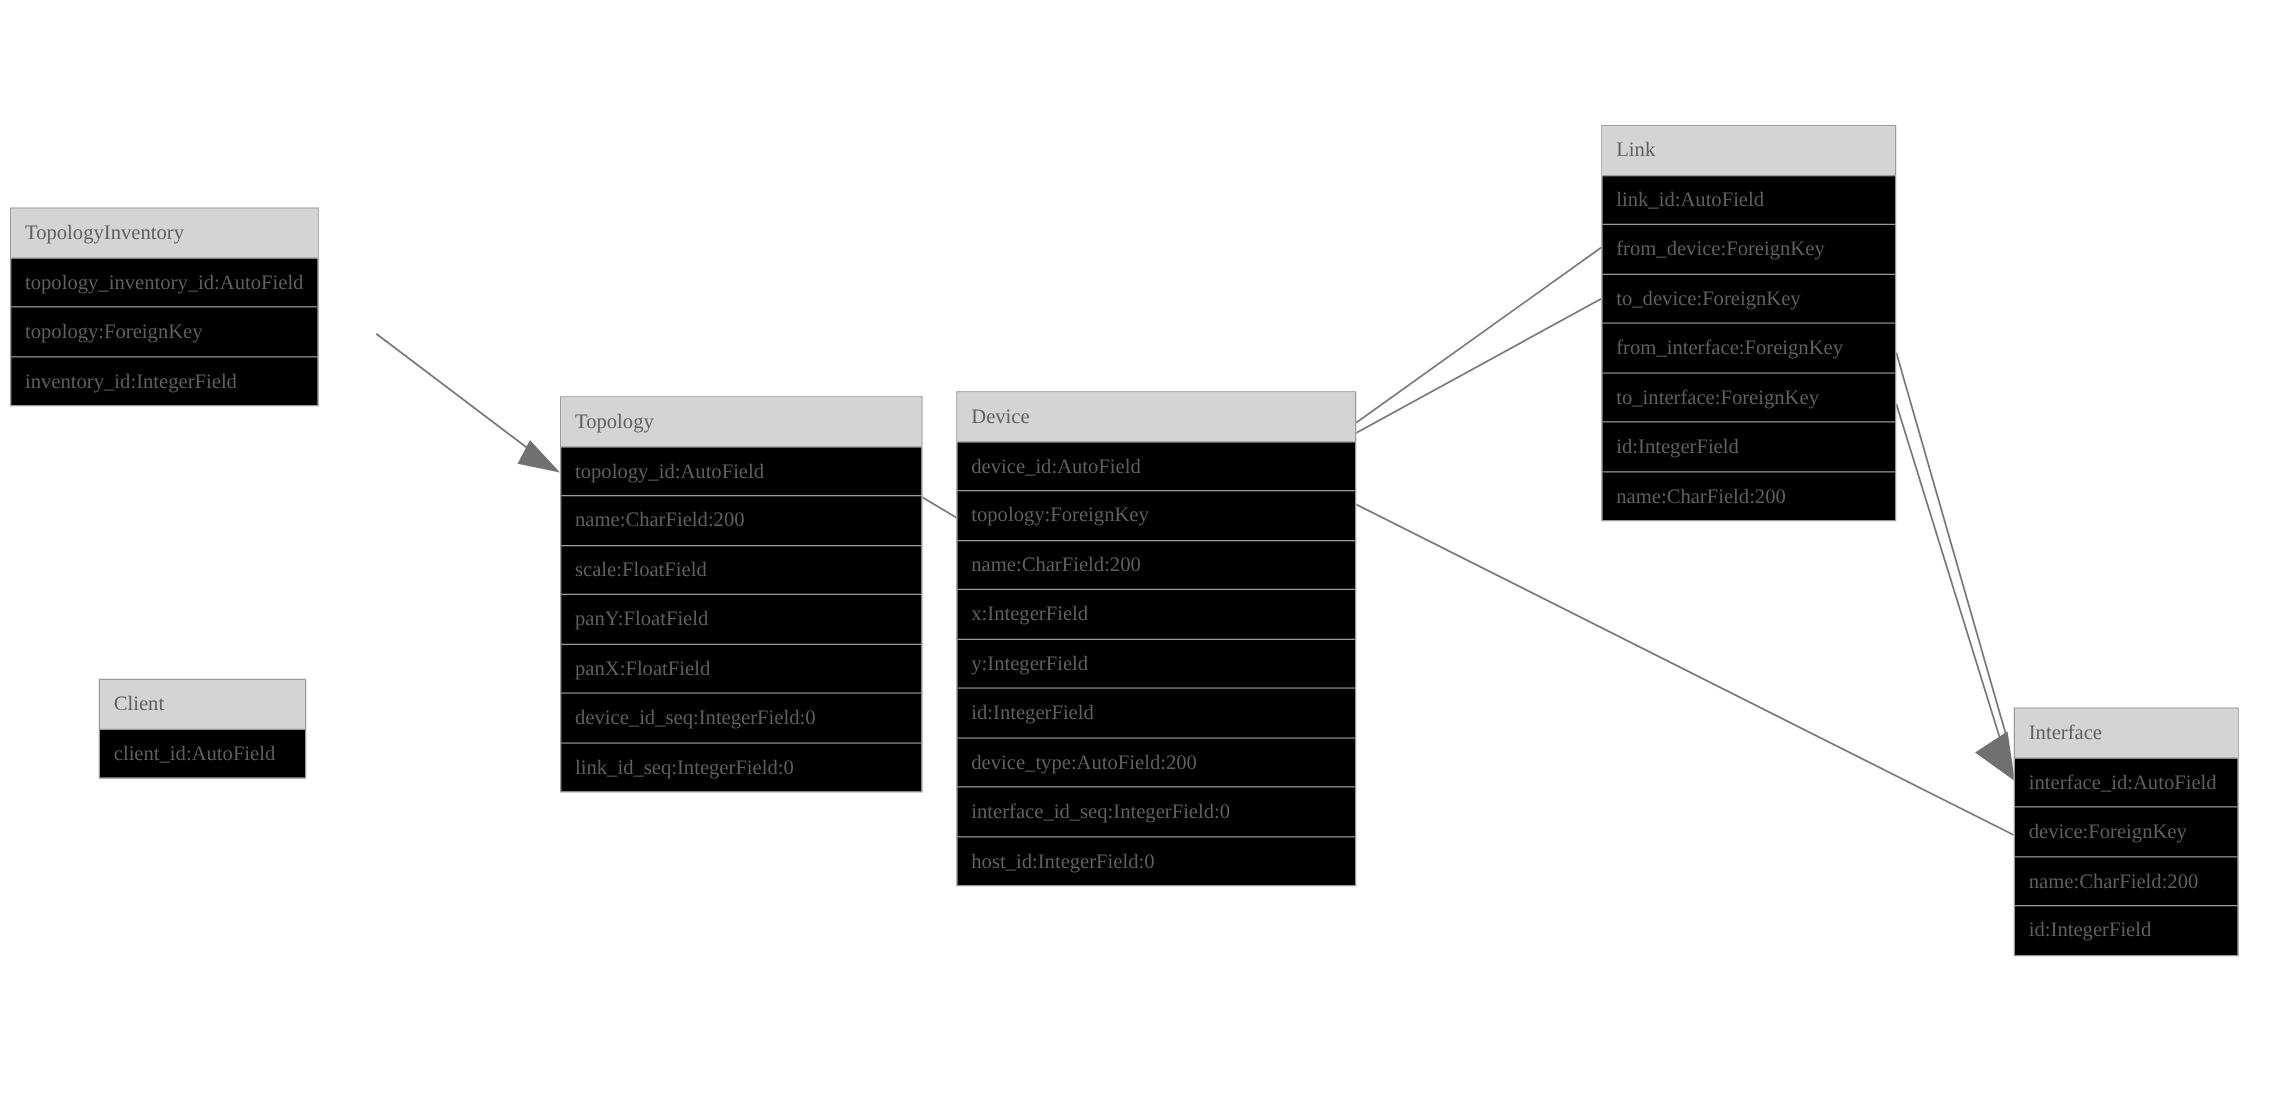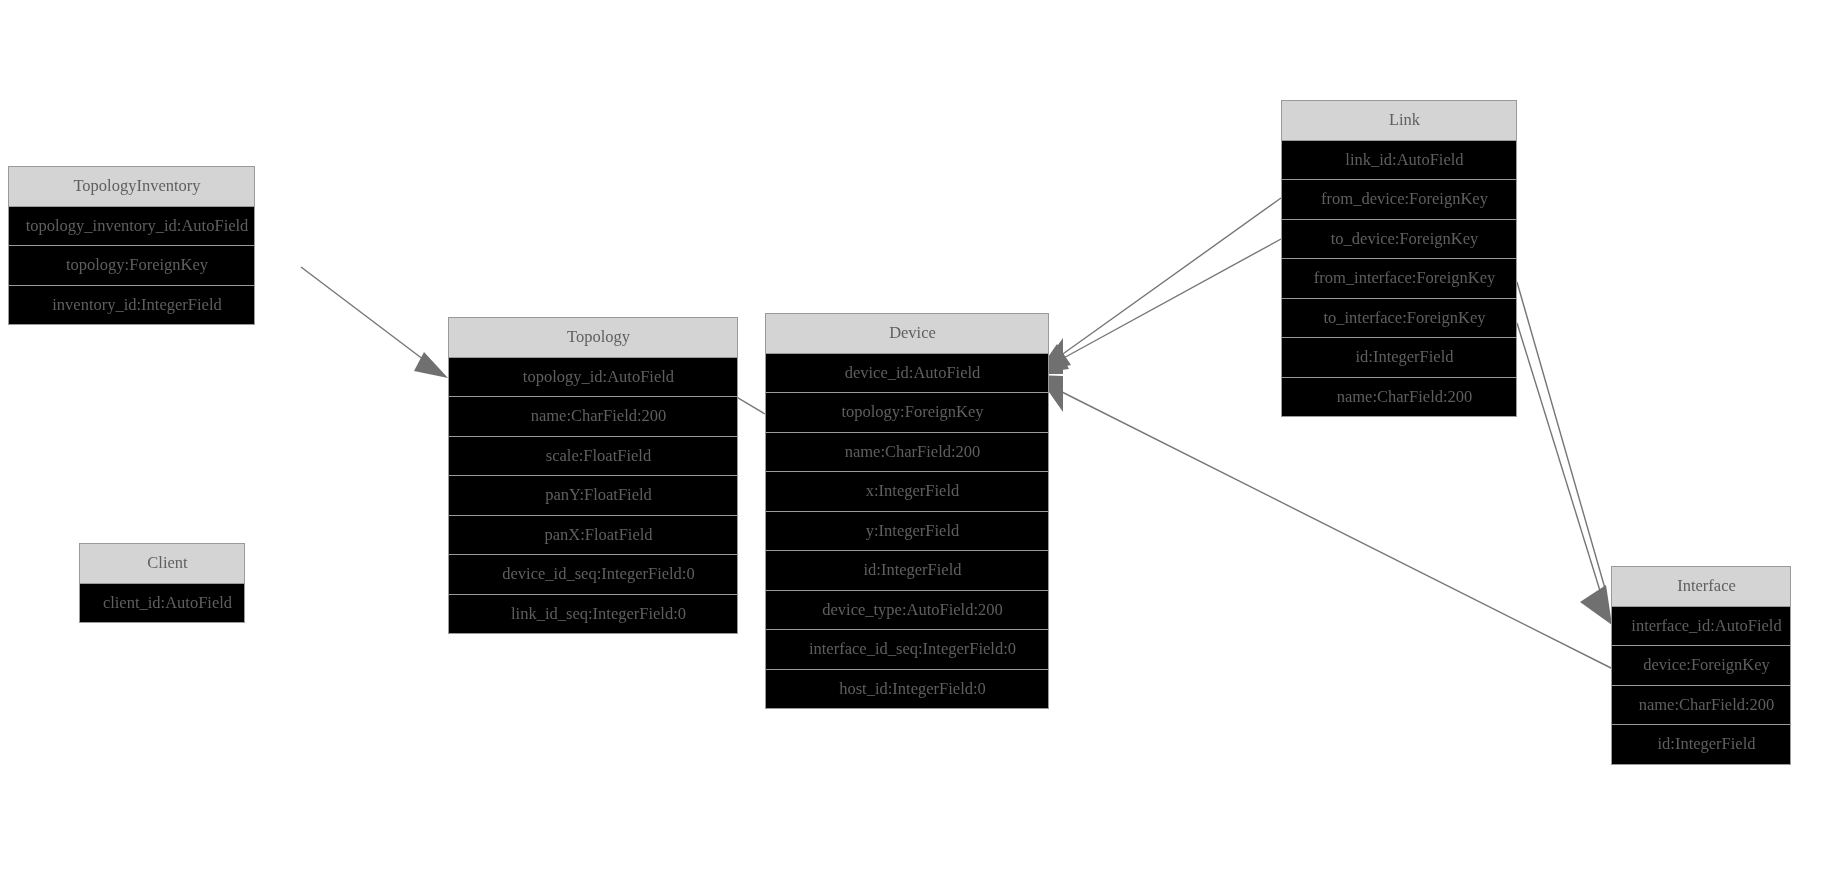--- a/index.html
+++ b/index.html
@@ -30,21 +30,20 @@
     pointer-events: none;
     z-index: 1;
   }
 
   .entity {
     position: absolute;
     box-sizing: border-box;
     border: 1px solid #9a9a9a;
     background: #ffffff;
     z-index: 2;
-    text-align: center;
   }
 
   .entity-header {
     box-sizing: border-box;
     background: #d4d4d4;
     border-bottom: 1px solid #9a9a9a;
     color: #5f5f5f;
     font-size: 16.5px;
     line-height: 1;
     padding: 11px 0 11px 11px;
@@ -134,21 +133,21 @@
     <div class="entity-header">Topology</div>
     <div class="entity-field">topology_id:AutoField</div>
     <div class="entity-field">name:CharField:200</div>
     <div class="entity-field">scale:FloatField</div>
     <div class="entity-field">panY:FloatField</div>
     <div class="entity-field">panX:FloatField</div>
     <div class="entity-field">device_id_seq:IntegerField:0</div>
     <div class="entity-field">link_id_seq:IntegerField:0</div>
   </div>
 
-  <div class="entity" style="left:765px; top:313px; width:284px;">
+  <div class="entity" style="left:765px; top:313px; width:320px;">
     <div class="entity-header">Device</div>
     <div class="entity-field">device_id:AutoField</div>
     <div class="entity-field">topology:ForeignKey</div>
     <div class="entity-field">name:CharField:200</div>
     <div class="entity-field">x:IntegerField</div>
     <div class="entity-field">y:IntegerField</div>
     <div class="entity-field">id:IntegerField</div>
     <div class="entity-field">device_type:AutoField:200</div>
     <div class="entity-field">interface_id_seq:IntegerField:0</div>
     <div class="entity-field">host_id:IntegerField:0</div>

